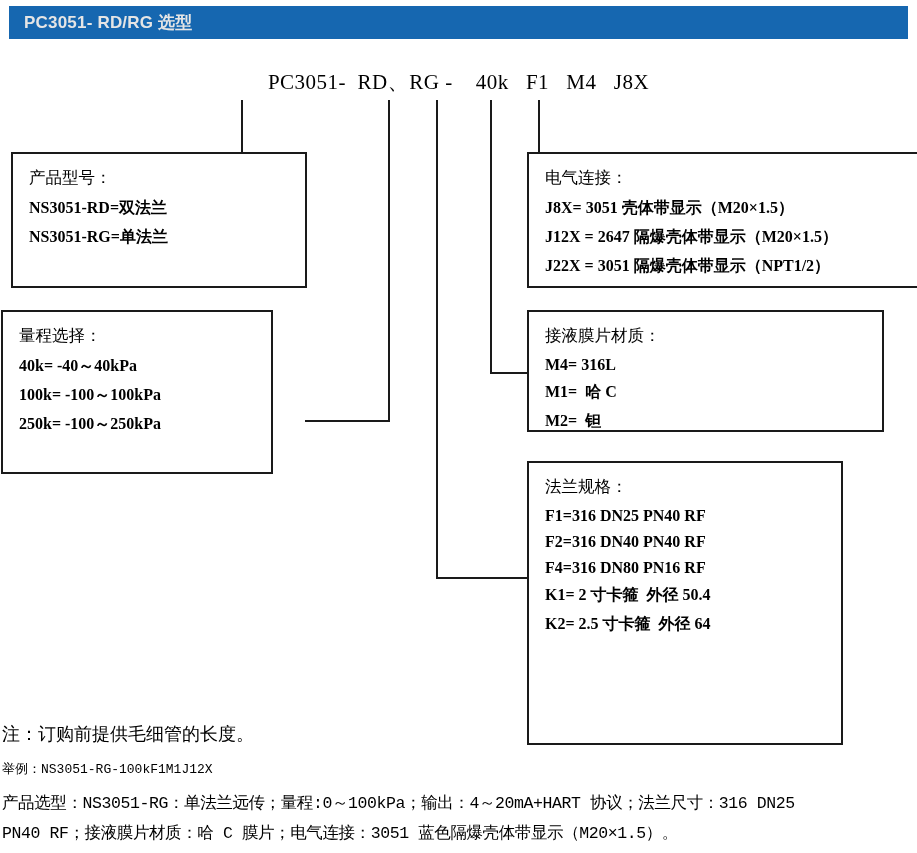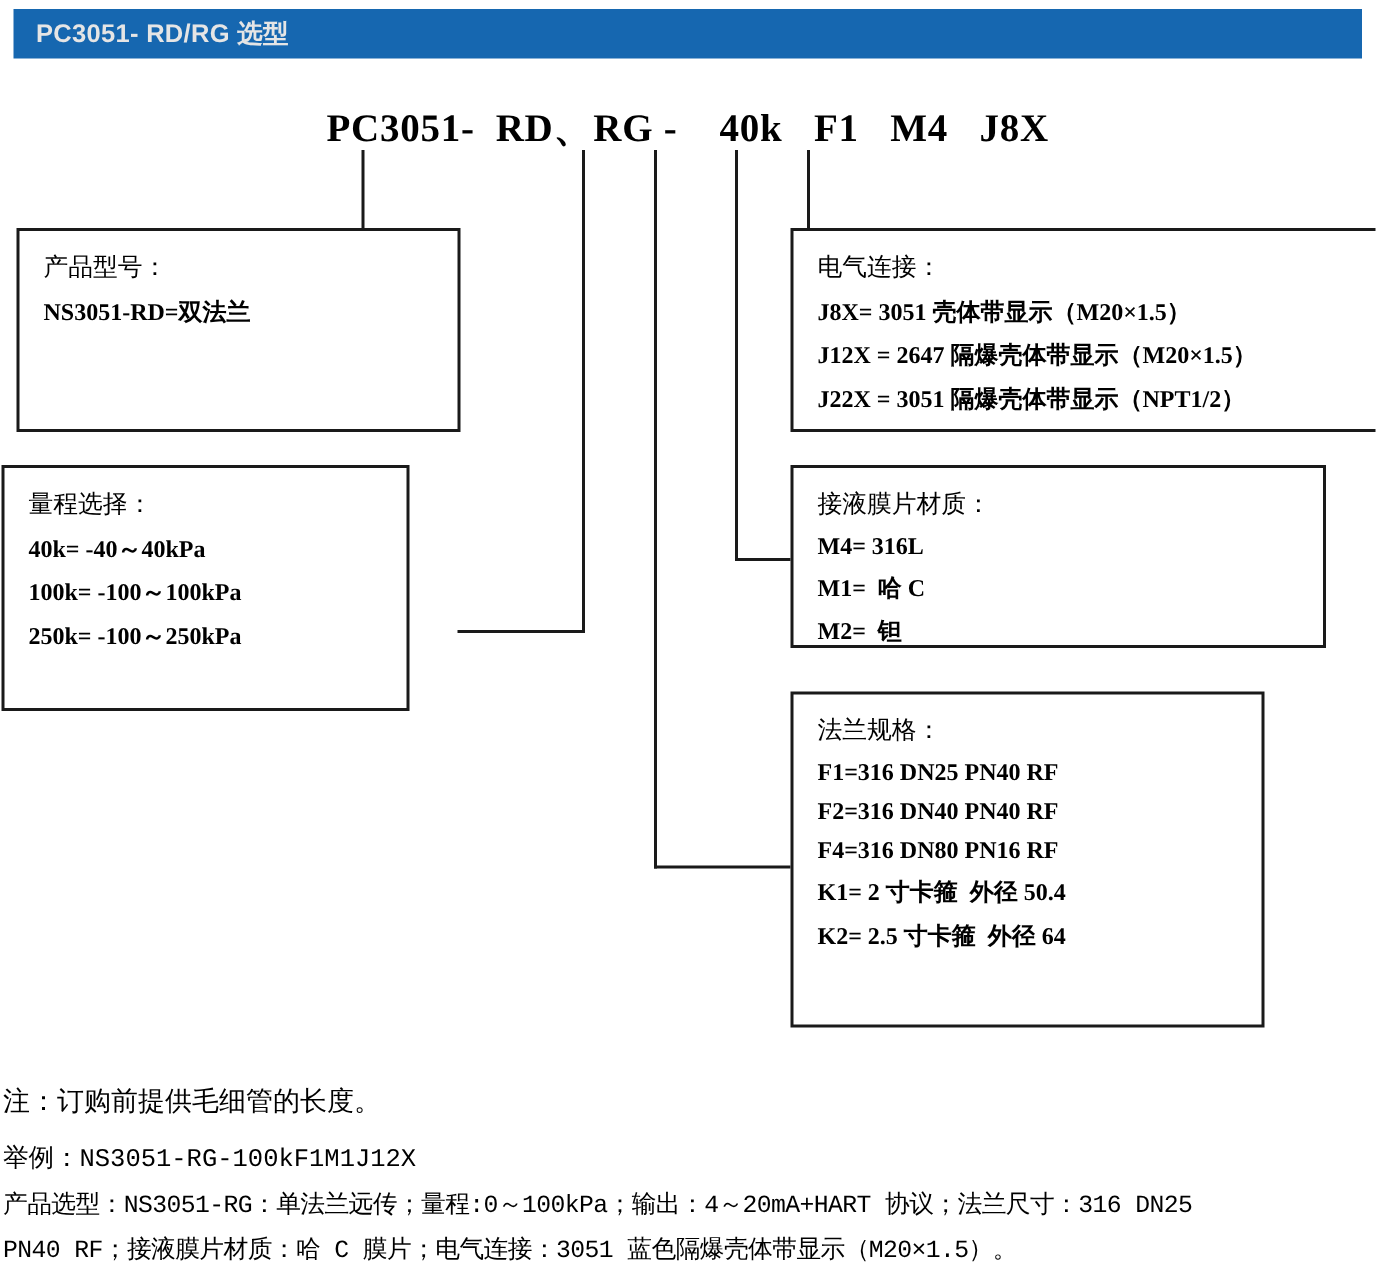--- a/index.html
+++ b/index.html
@@ -33,24 +33,23 @@
     padding-left: 15px;
     white-space: pre;
   }
 
   
   #model-code {
     position: absolute;
     left: 0; top: 68px;
     width: 917px;
     text-align: center;
-    font-size: 26px;
+    font-size: 21px;
     letter-spacing: .5px;
     white-space: pre;
-    font-weight: bold;
   }
 
   
   .lead { position: absolute; background: #1a1a1a; }
   .lead.v { width: 2px; }
   .lead.h { height: 2px; }
 
   
   .box {
     position: absolute;
@@ -68,30 +67,30 @@
     font-weight: bold;
     margin-bottom: 8px;
     white-space: pre;
   }
   .box-row:last-child { margin-bottom: 0; }
 
   #box-product   { left: 11px;  top: 152px; width: 296px; height: 136px; }
   #box-range     { left: 1px;  top: 310px; width: 272px; height: 164px; }
   #box-electric  { left: 527px; top: 152px; width: 412px; height: 136px; }
   #box-material  { left: 527px; top: 310px; width: 357px; height: 122px; }
-  #box-flange    { left: 527px; top: 461px; width: 316px; height: 224px; }
+  #box-flange    { left: 527px; top: 461px; width: 316px; height: 284px; }
 
   
   .note {
     position: absolute;
     left: 2px;
     white-space: pre;
   }
   #note-main { top: 722px; font-size: 18px; }
-  #note-example { top: 760px; font-size: 17px;
+  #note-example { top: 760px; font-size: 13px;
     font-family: "Liberation Mono", "DejaVu Sans Mono", monospace; }
   #note-detail-1 { top: 792px; font-size: 16.5px;
     font-family: "Liberation Mono", "DejaVu Sans Mono", monospace;
     letter-spacing: -0.4px; }
   #note-detail-2 { top: 822px; font-size: 16.5px;
     font-family: "Liberation Mono", "DejaVu Sans Mono", monospace;
     letter-spacing: -0.4px; }
 </style>
 </head>
 <body>
@@ -111,20 +110,21 @@
 <div class="lead h" style="left:436px; top:577px; width:93px;"></div>
 
 <div class="lead v" style="left:490px; top:100px; height:274px;"></div>
 <div class="lead h" style="left:490px; top:372px; width:39px;"></div>
 
 <div class="lead v" style="left:538px; top:100px; height:53px;"></div>
 
 <div class="box" id="box-product">
   <div class="box-title">产品型号：</div>
   <div class="box-row">NS3051-RD=双法兰</div>
+  <div class="box-row">NS3051-RG=单法兰</div>
 </div>
 
 <div class="box" id="box-range">
   <div class="box-title">量程选择：</div>
   <div class="box-row">40k= -40～40kPa</div>
   <div class="box-row">100k= -100～100kPa</div>
   <div class="box-row">250k= -100～250kPa</div>
 </div>
 
 <div class="box" id="box-electric">

